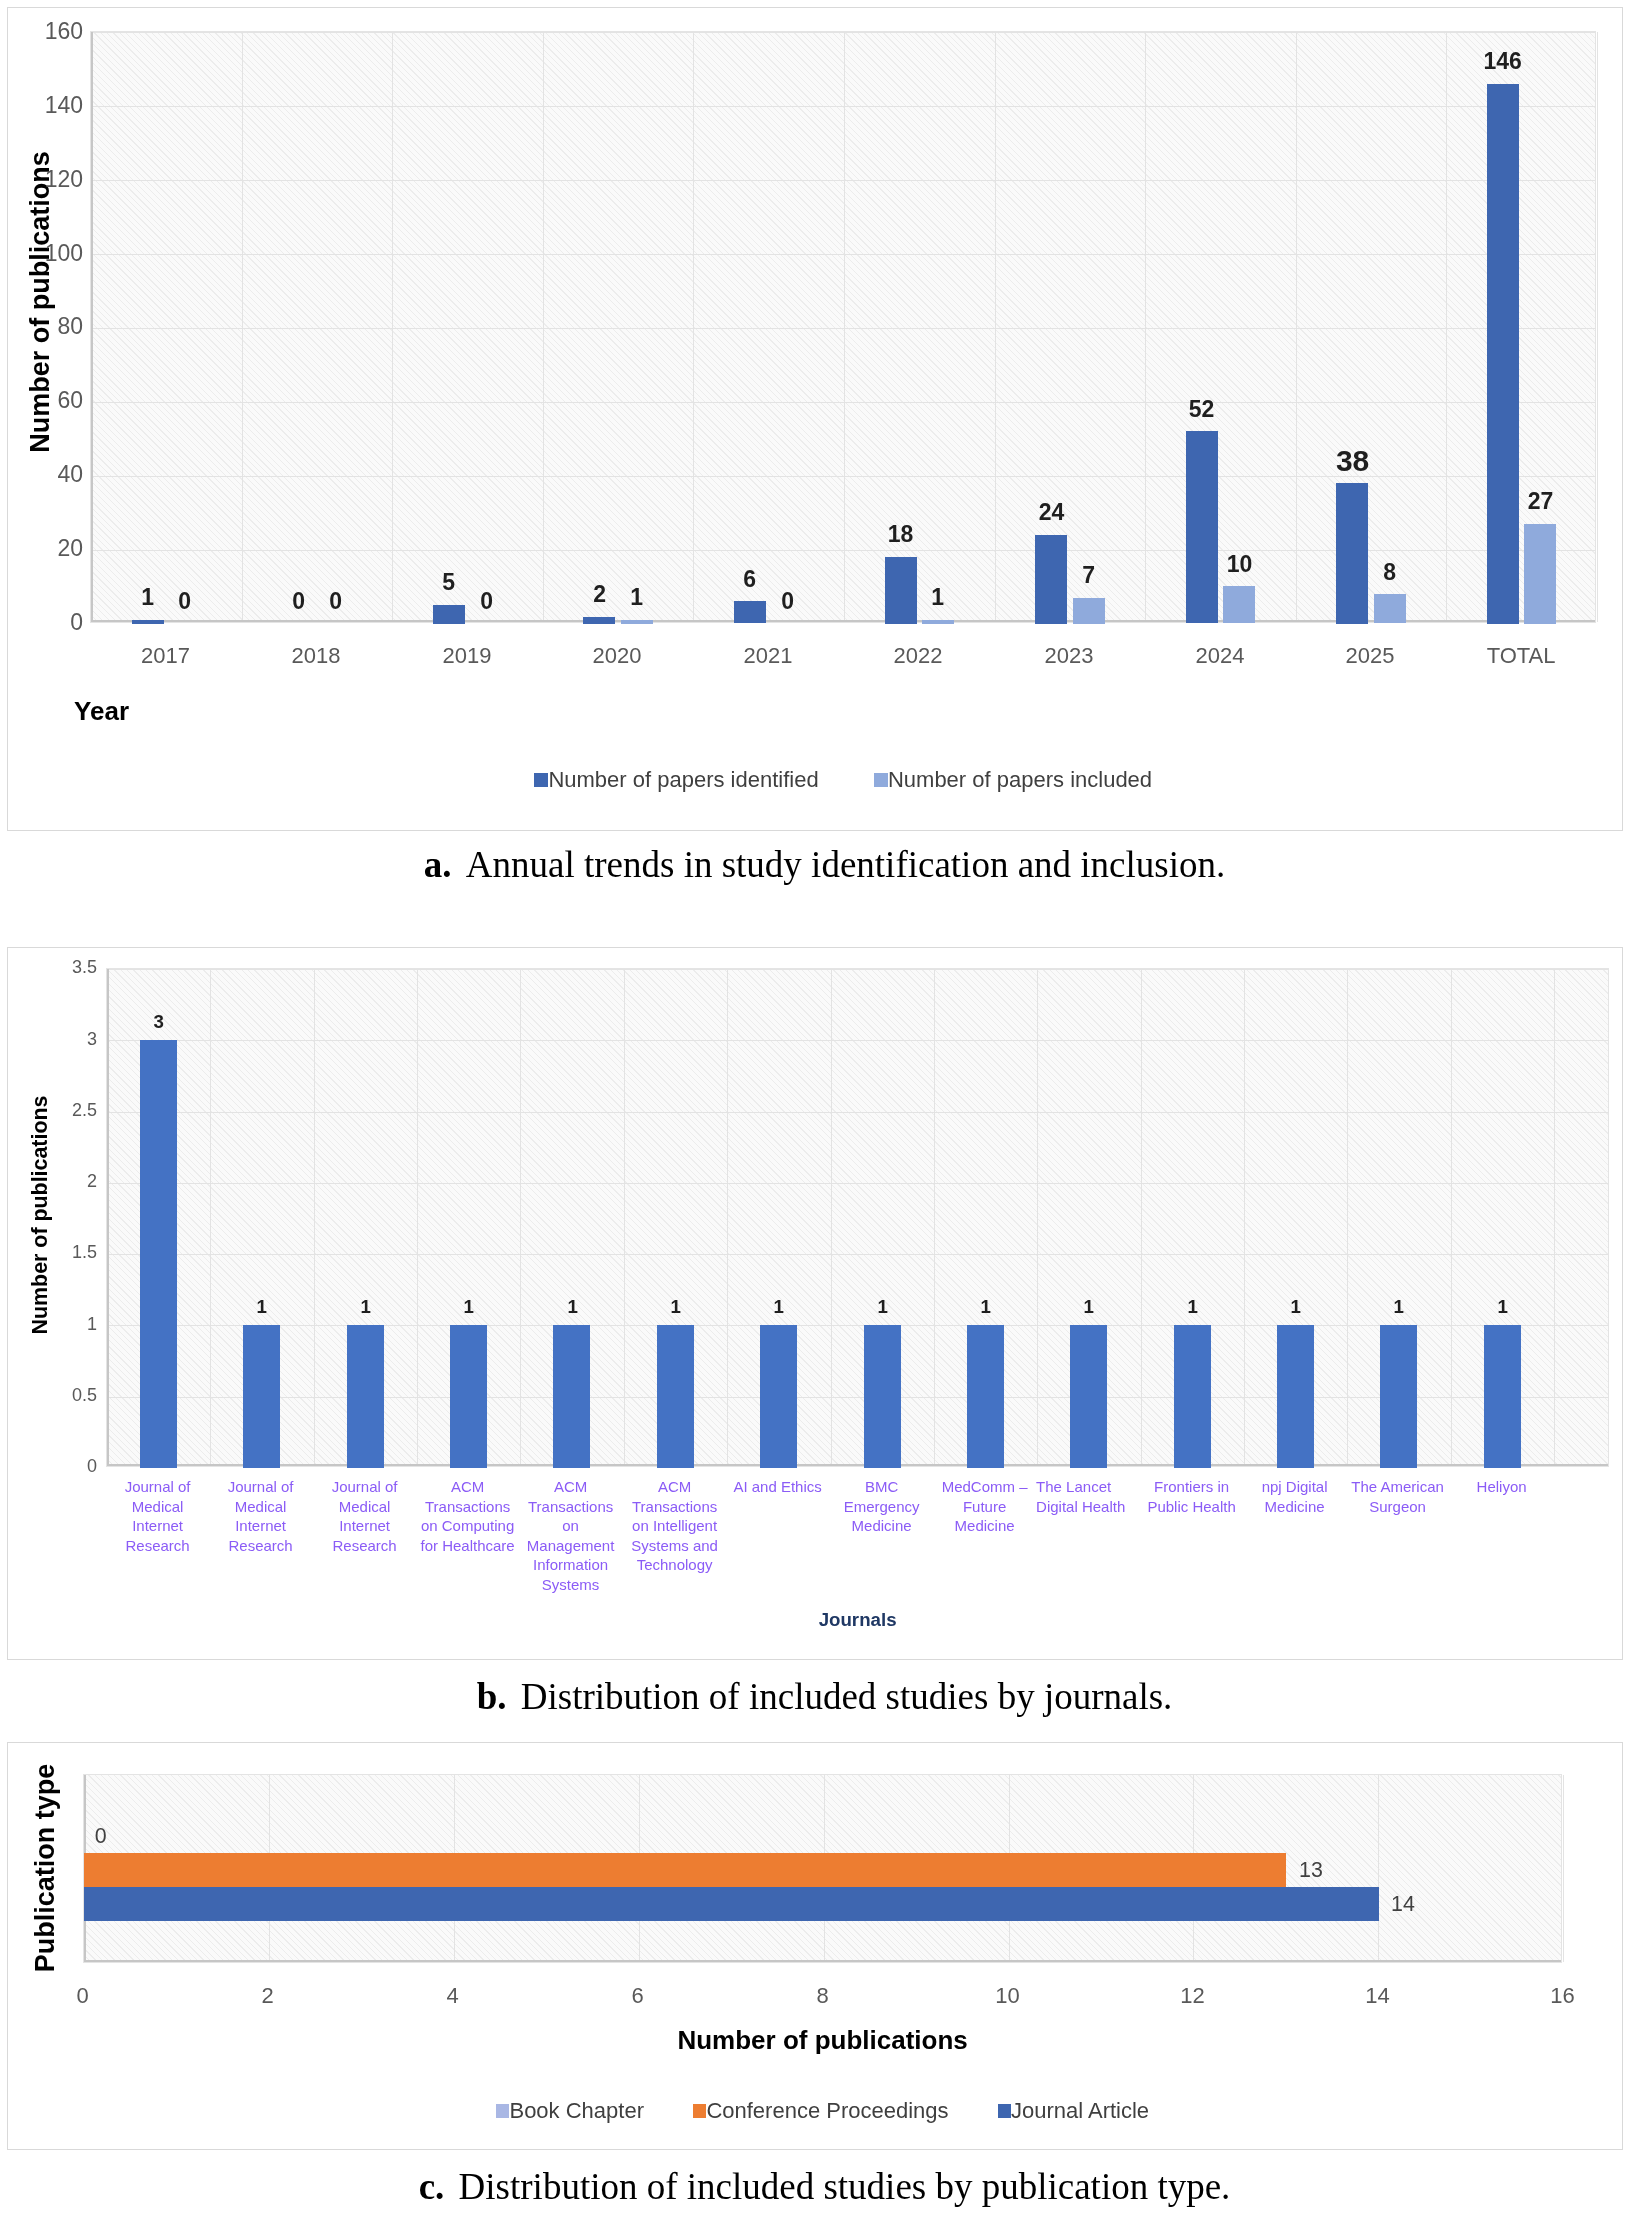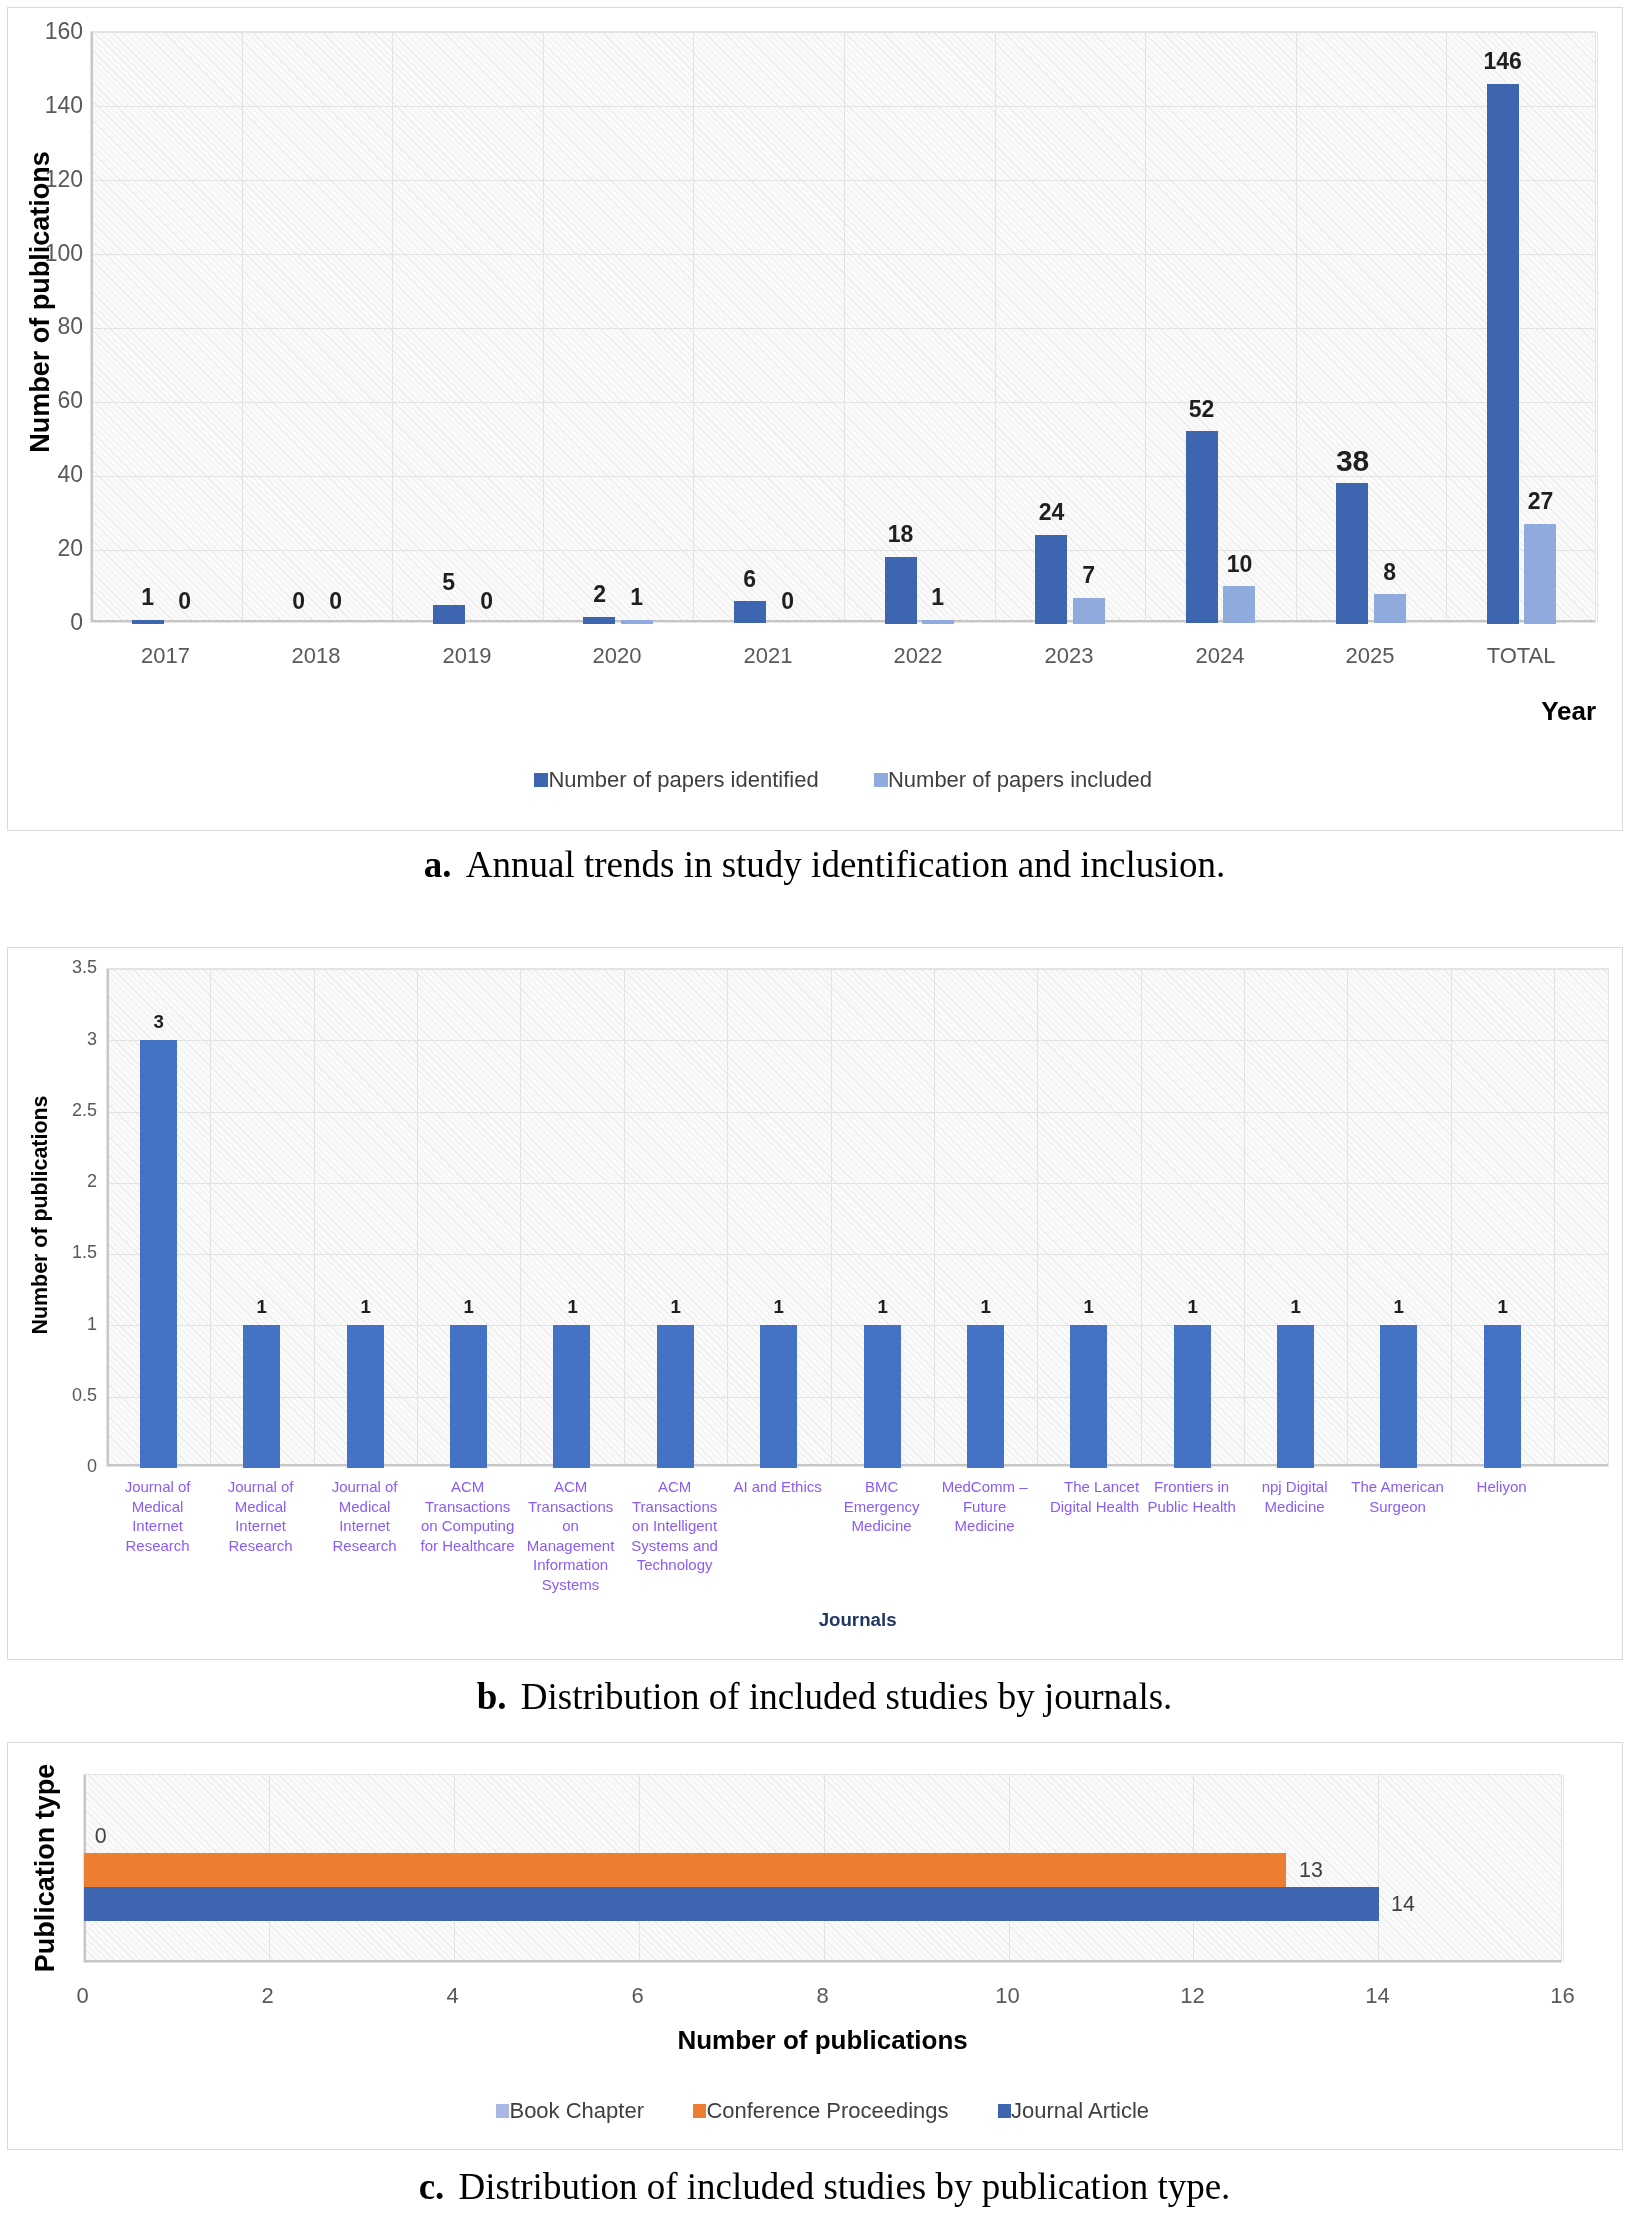--- a/index.html
+++ b/index.html
@@ -28,21 +28,21 @@
   .xtick{position:absolute;text-align:center;color:#595959;}
   .rot{position:absolute;white-space:nowrap;transform:translate(-50%,-50%) rotate(-90deg);}
   .btitle{font-weight:bold;color:#000;}
 
   
   #yticksA{position:absolute;left:0;top:23px;width:75px;height:592px;}
   #yticksA .ytick{font-size:23px;line-height:27px;}
   #ytitleA{left:32px;top:294px;font-size:27px;}
   #xticksA{position:absolute;left:82px;top:634px;width:1506px;height:30px;}
   #xticksA .xtick{font-size:22px;width:134px;line-height:28.5px;}
-  #xtitleA{position:absolute;left:82px;top:688px;width:1506px;text-align:right;font-size:26px;}
+  #xtitleA{position:absolute;left:66px;top:688px;width:1506px;text-align:left;font-size:26px;}
   #legendA{position:absolute;left:82px;top:759px;width:1506px;display:flex;justify-content:center;gap:55px;}
 
   
   #yticksB{position:absolute;left:0;top:19.6px;width:89px;height:499px;}
   #yticksB .ytick{font-size:18px;line-height:21.4px;}
   #ytitleB{left:32px;top:267px;font-size:21.4px;}
   #xlabelsB{position:absolute;left:98px;top:529px;width:1503px;height:134px;}
   #xlabelsB .xtick{font-size:15px;line-height:19.6px;color:#8b5cf6;}
   #xtitleB{position:absolute;left:98px;top:661px;width:1503px;text-align:center;font-size:18.7px;color:#1f3864;font-weight:bold;}
 
@@ -237,21 +237,21 @@
     <div id="xlabelsB">
         <div class="xtick" style="position: absolute; left: 0px; top: 0px; width: 103px; text-align: center;">Journal of Medical Internet Research</div>
         <div class="xtick" style="position: absolute; left: 103px; top: 0px; width: 103px; text-align: center;">Journal of Medical Internet Research</div>
         <div class="xtick" style="position: absolute; left: 207px; top: 0px; width: 103px; text-align: center;">Journal of Medical Internet Research</div>
         <div class="xtick" style="position: absolute; left: 310px; top: 0px; width: 103px; text-align: center;">ACM Transactions on Computing for Healthcare</div>
         <div class="xtick" style="position: absolute; left: 413px; top: 0px; width: 103px; text-align: center;">ACM Transactions on Management Information Systems</div>
         <div class="xtick" style="position: absolute; left: 517px; top: 0px; width: 103px; text-align: center;">ACM Transactions on Intelligent Systems and Technology</div>
         <div class="xtick" style="position: absolute; left: 620px; top: 0px; width: 103px; text-align: center;">AI and Ethics</div>
         <div class="xtick" style="position: absolute; left: 724px; top: 0px; width: 103px; text-align: center;">BMC Emergency Medicine</div>
         <div class="xtick" style="position: absolute; left: 827px; top: 0px; width: 103px; text-align: center;">MedComm – Future Medicine</div>
-        <div class="xtick" style="position: absolute; left: 930px; top: 0px; width: 103px; text-align: right;">The Lancet Digital Health</div>
+        <div class="xtick" style="position: absolute; left: 930px; top: 0px; width: 103px; text-align: left;">The Lancet Digital Health</div>
         <div class="xtick" style="position: absolute; left: 1034px; top: 0px; width: 103px; text-align: center;">Frontiers in Public Health</div>
         <div class="xtick" style="position: absolute; left: 1137px; top: 0px; width: 103px; text-align: center;">npj Digital Medicine</div>
         <div class="xtick" style="position: absolute; left: 1240px; top: 0px; width: 103px; text-align: center;">The American Surgeon</div>
         <div class="xtick" style="position: absolute; left: 1344px; top: 0px; width: 103px; text-align: center;">Heliyon</div>
       </div>
     <div id="xtitleB">Journals</div>
   </div>
 
   <div class="caption" id="captionB">
     <span class="cap-letter">b.</span><span>Distribution of included studies by journals.</span>

